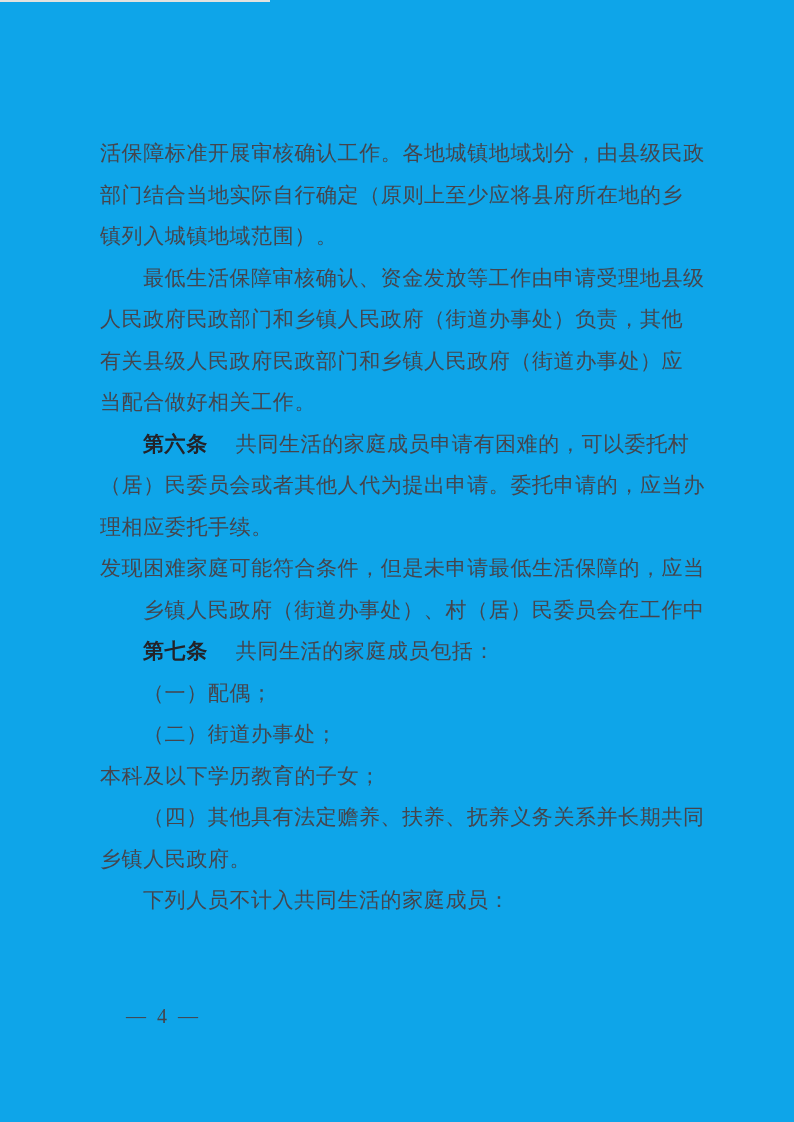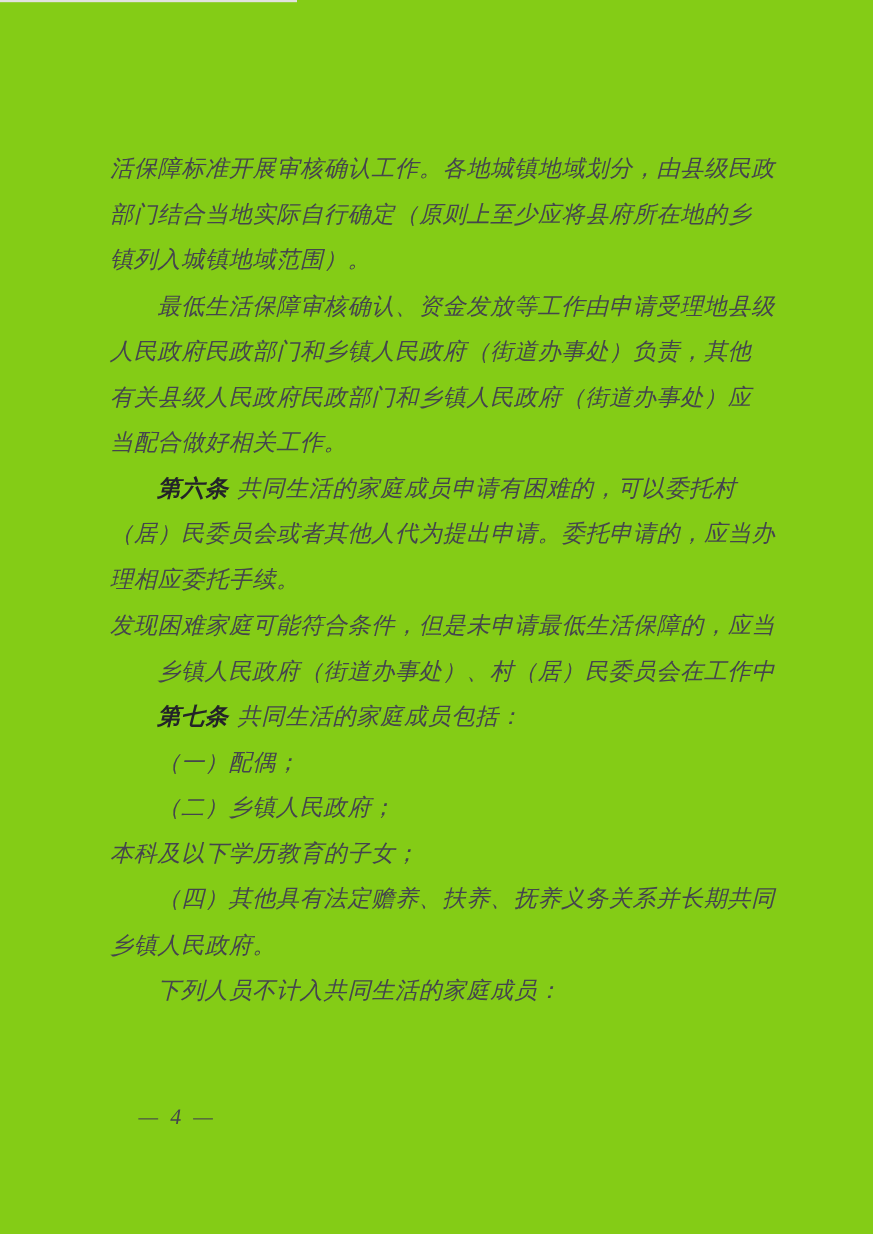--- a/index.html
+++ b/index.html
@@ -5,24 +5,23 @@
   html, body {
     margin: 0;
     padding: 0;
     background: #e8e8e6;
   }
   .page {
     position: relative;
     width: 794px;
     height: 1122px;
     margin: 0 auto;
-    background: #84cc16;
+    background: #0ea5e9;
     overflow: hidden;
     font-family: "Liberation Serif", "DejaVu Serif", serif;
-    font-style: italic;
   }
   
   .scan-edge {
     position: absolute;
     top: 0;
     left: 0;
     width: 270px;
     height: 2px;
     background: #e2e2df;
   }
@@ -41,21 +40,21 @@
     white-space: nowrap;
   }
   .indent {
     padding-left: 43px;
   }
   .bold {
     font-weight: bold;
     color: #232329;
   }
   .term {
-    margin-right: 8px;
+    margin-right: 28px;
   }
   .footer {
     position: absolute;
     left: 126px;
     top: 1001px;
     font-size: 20px;
     line-height: 30px;
     letter-spacing: 3px;
     color: #45454d;
   }
@@ -83,21 +82,21 @@
     <div class="line"><span>理相应委托手续。</span></div>
 
     <div class="line"><span>发现困难家庭可能符合条件，但是未申请最低生活保障的，应当</span></div>
     <div class="line indent"><span>乡镇人民政府（街道办事处）、村（居）民委员会在工作中</span></div>
 
     <div class="line indent">
       <span class="bold term">第七条</span><span>共同生活的家庭成员包括：</span>
     </div>
 
     <div class="line indent"><span>（一）配偶；</span></div>
-    <div class="line indent"><span>（二）乡镇人民政府；</span></div>
+    <div class="line indent"><span>（二）街道办事处；</span></div>
     <div class="line"><span>本科及以下学历教育的子女；</span></div>
     <div class="line indent"><span>（四）其他具有法定赡养、扶养、抚养义务关系并长期共同</span></div>
     <div class="line"><span>乡镇人民政府。</span></div>
 
     <div class="line indent"><span>下列人员不计入共同生活的家庭成员：</span></div>
   </div>
 
   <div class="footer">— 4 —</div>
 </div>
 

